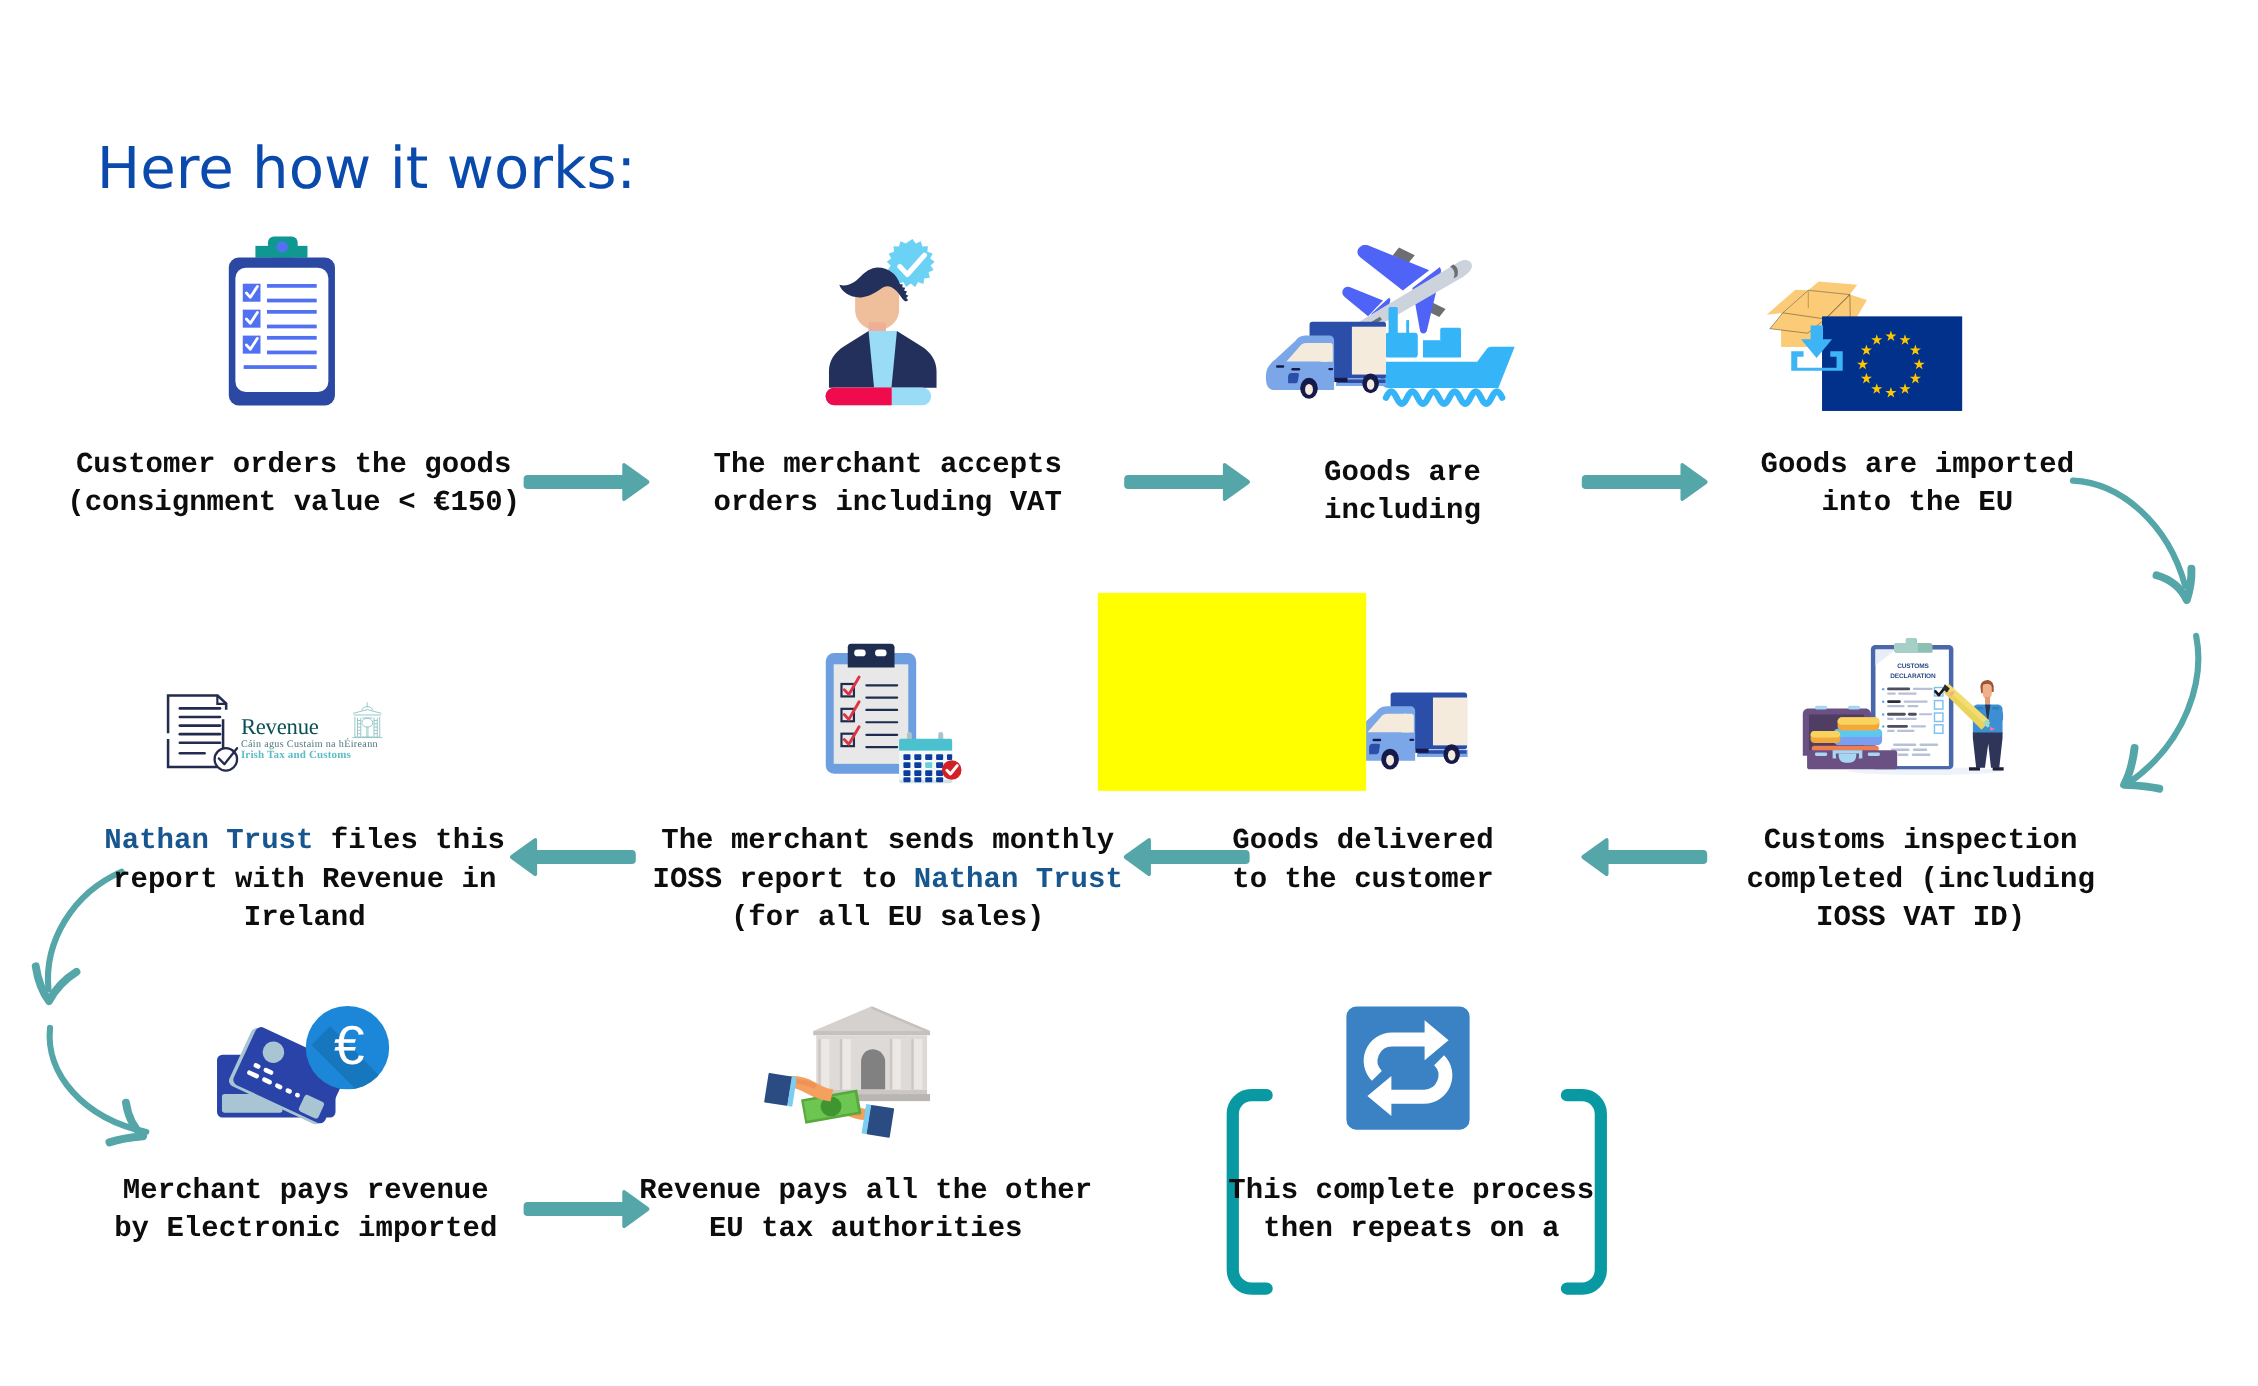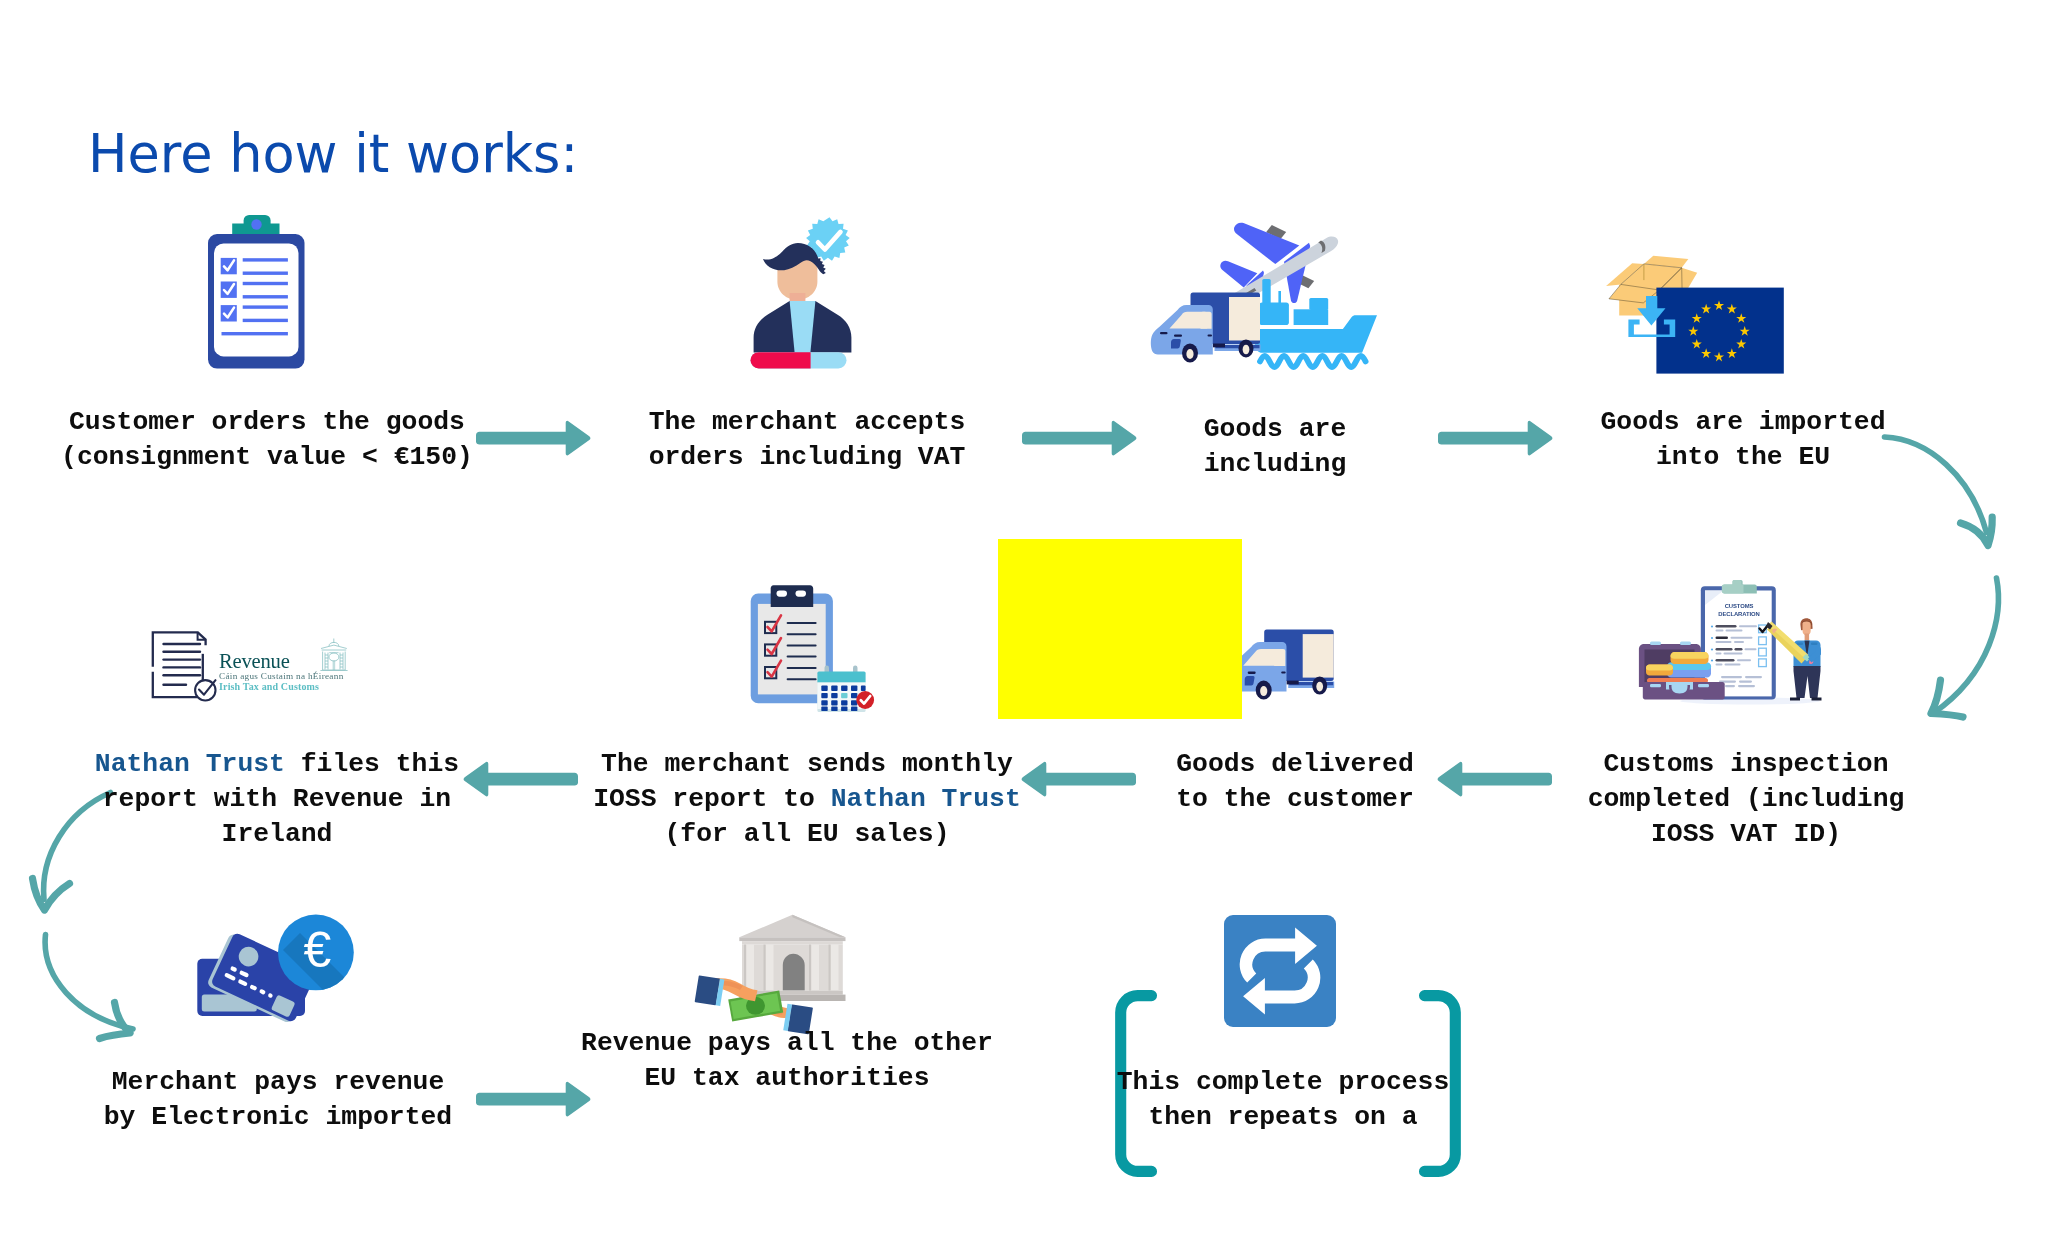--- a/index.html
+++ b/index.html
@@ -506,35 +506,35 @@
   <div class="cap" style="left:10px;top:747px;width:534px;">
     <span><span class="nt">Nathan Trust</span> files this</span>
     <span>report with Revenue in</span>
     <span>Ireland</span>
   </div>
   <div class="cap" style="left:540px;top:747px;width:534px;">
     <span>The merchant sends monthly</span>
     <span>IOSS report to <span class="nt">Nathan Trust</span></span>
     <span>(for all EU sales)</span>
   </div>
-  <div class="cap" style="left:1028px;top:747px;width:534px;">
+  <div class="cap" style="left:972px;top:747px;width:534px;">
     <span>Goods delivered</span>
     <span>to the customer</span>
   </div>
   <div class="cap" style="left:1479px;top:747px;width:534px;">
     <span>Customs inspection</span>
     <span>completed (including</span>
     <span>IOSS VAT ID)</span>
   </div>
 
   <div class="cap" style="left:11px;top:1065px;width:534px;">
     <span>Merchant pays revenue</span>
     <span>by Electronic imported</span>
   </div>
-  <div class="cap" style="left:520px;top:1026px;width:534px;">
+  <div class="cap" style="left:520px;top:1065px;width:534px;">
     <span>Revenue pays all the other</span>
     <span>EU tax authorities</span>
   </div>
   <div class="cap" style="left:1016px;top:1065px;width:534px;">
     <span>This complete process</span>
     <span>then repeats on a</span>
   </div>
 
 </div>
 

